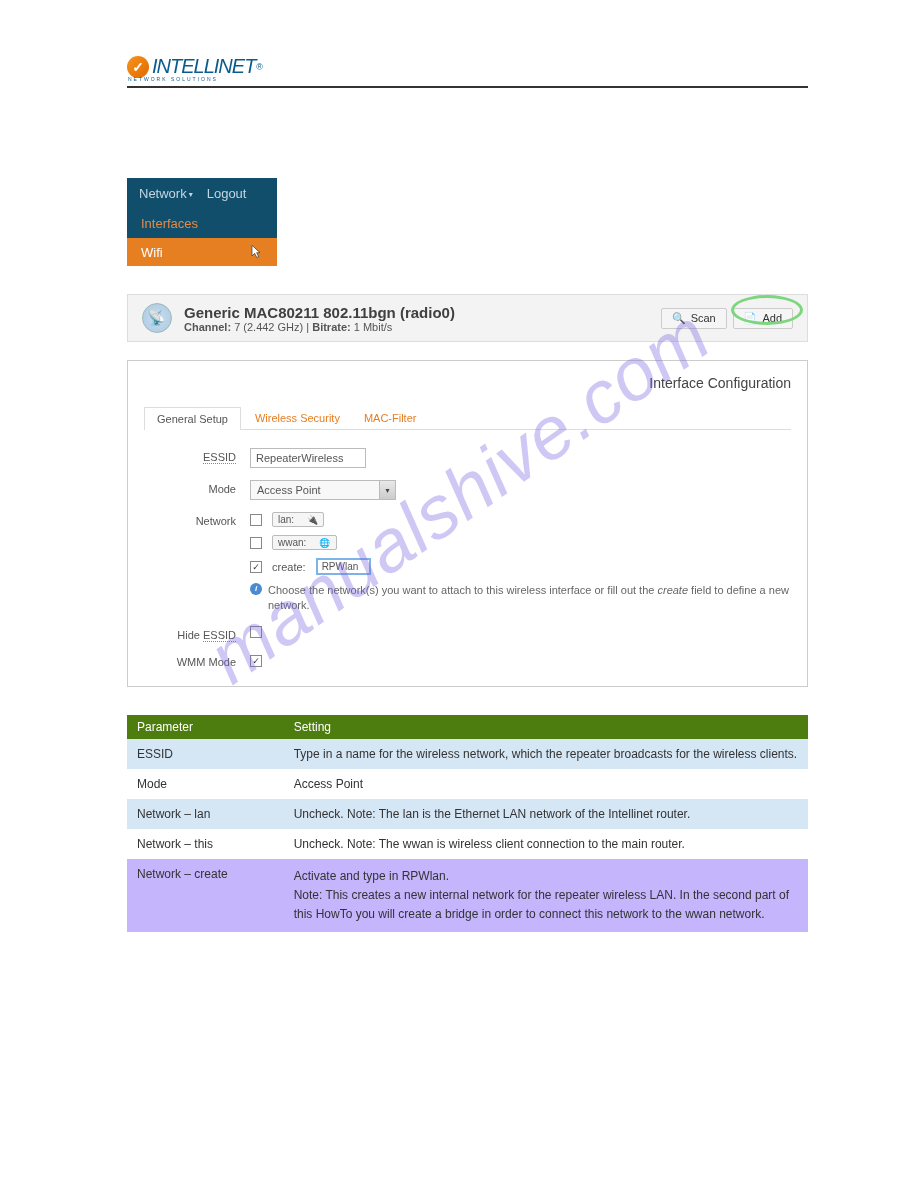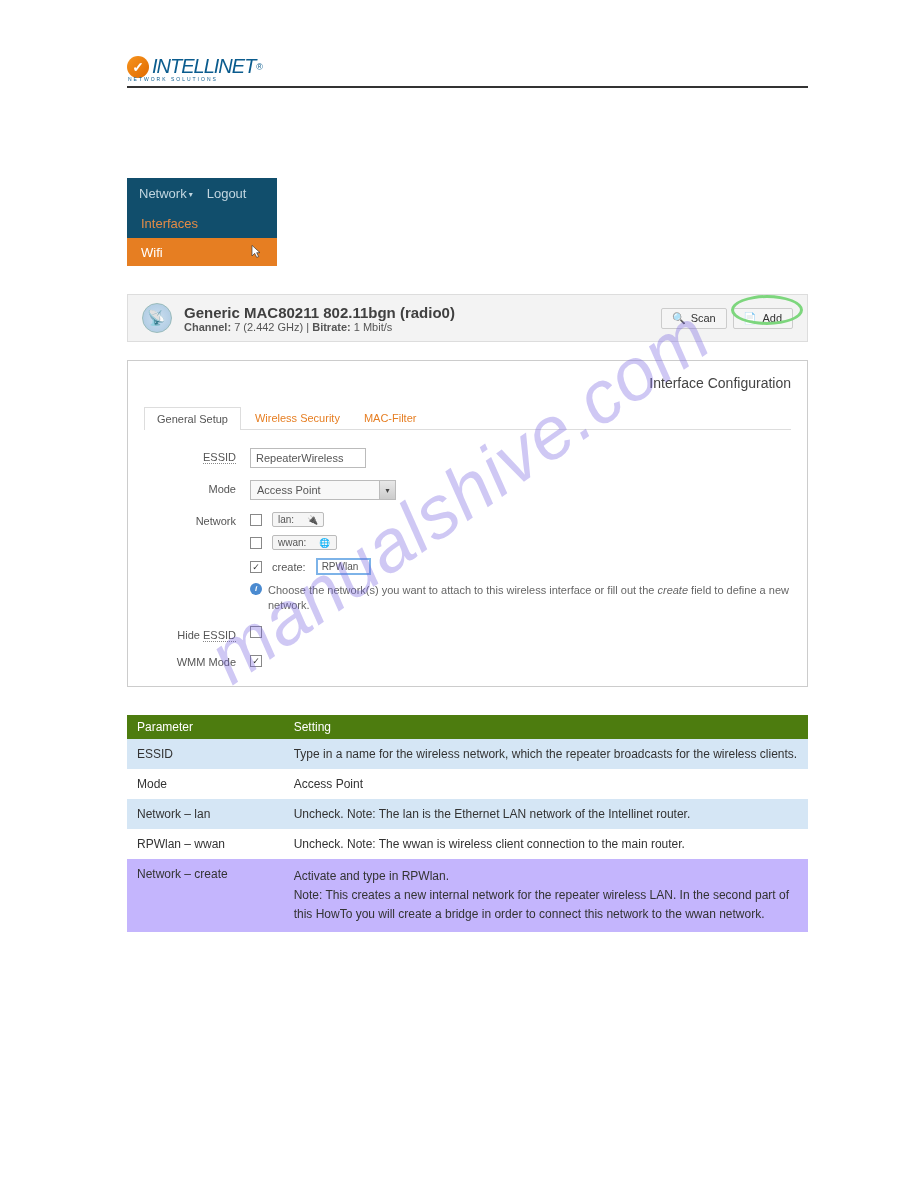--- a/index.html
+++ b/index.html
@@ -217,21 +217,21 @@
       </tr>
       <tr class="r1">
         <td>Mode</td>
         <td>Access Point</td>
       </tr>
       <tr class="r2">
         <td>Network – lan</td>
         <td>Uncheck. Note: The lan is the Ethernet LAN network of the Intellinet router.</td>
       </tr>
       <tr class="r3">
-        <td>RPWlan – wwan</td>
+        <td>Network – this</td>
         <td>Uncheck. Note: The wwan is wireless client connection to the main router.</td>
       </tr>
       <tr class="r4">
         <td>Network – create</td>
         <td class="net-dual">
           <div><span>Activate and type in </span><span>RPWlan</span><span>.</span></div>
           <div>Note: This creates a new internal network for the repeater wireless LAN. In the second part of this HowTo you will create a bridge in order to connect this network to the wwan network.</div>
         </td>
       </tr>
     </tbody>

